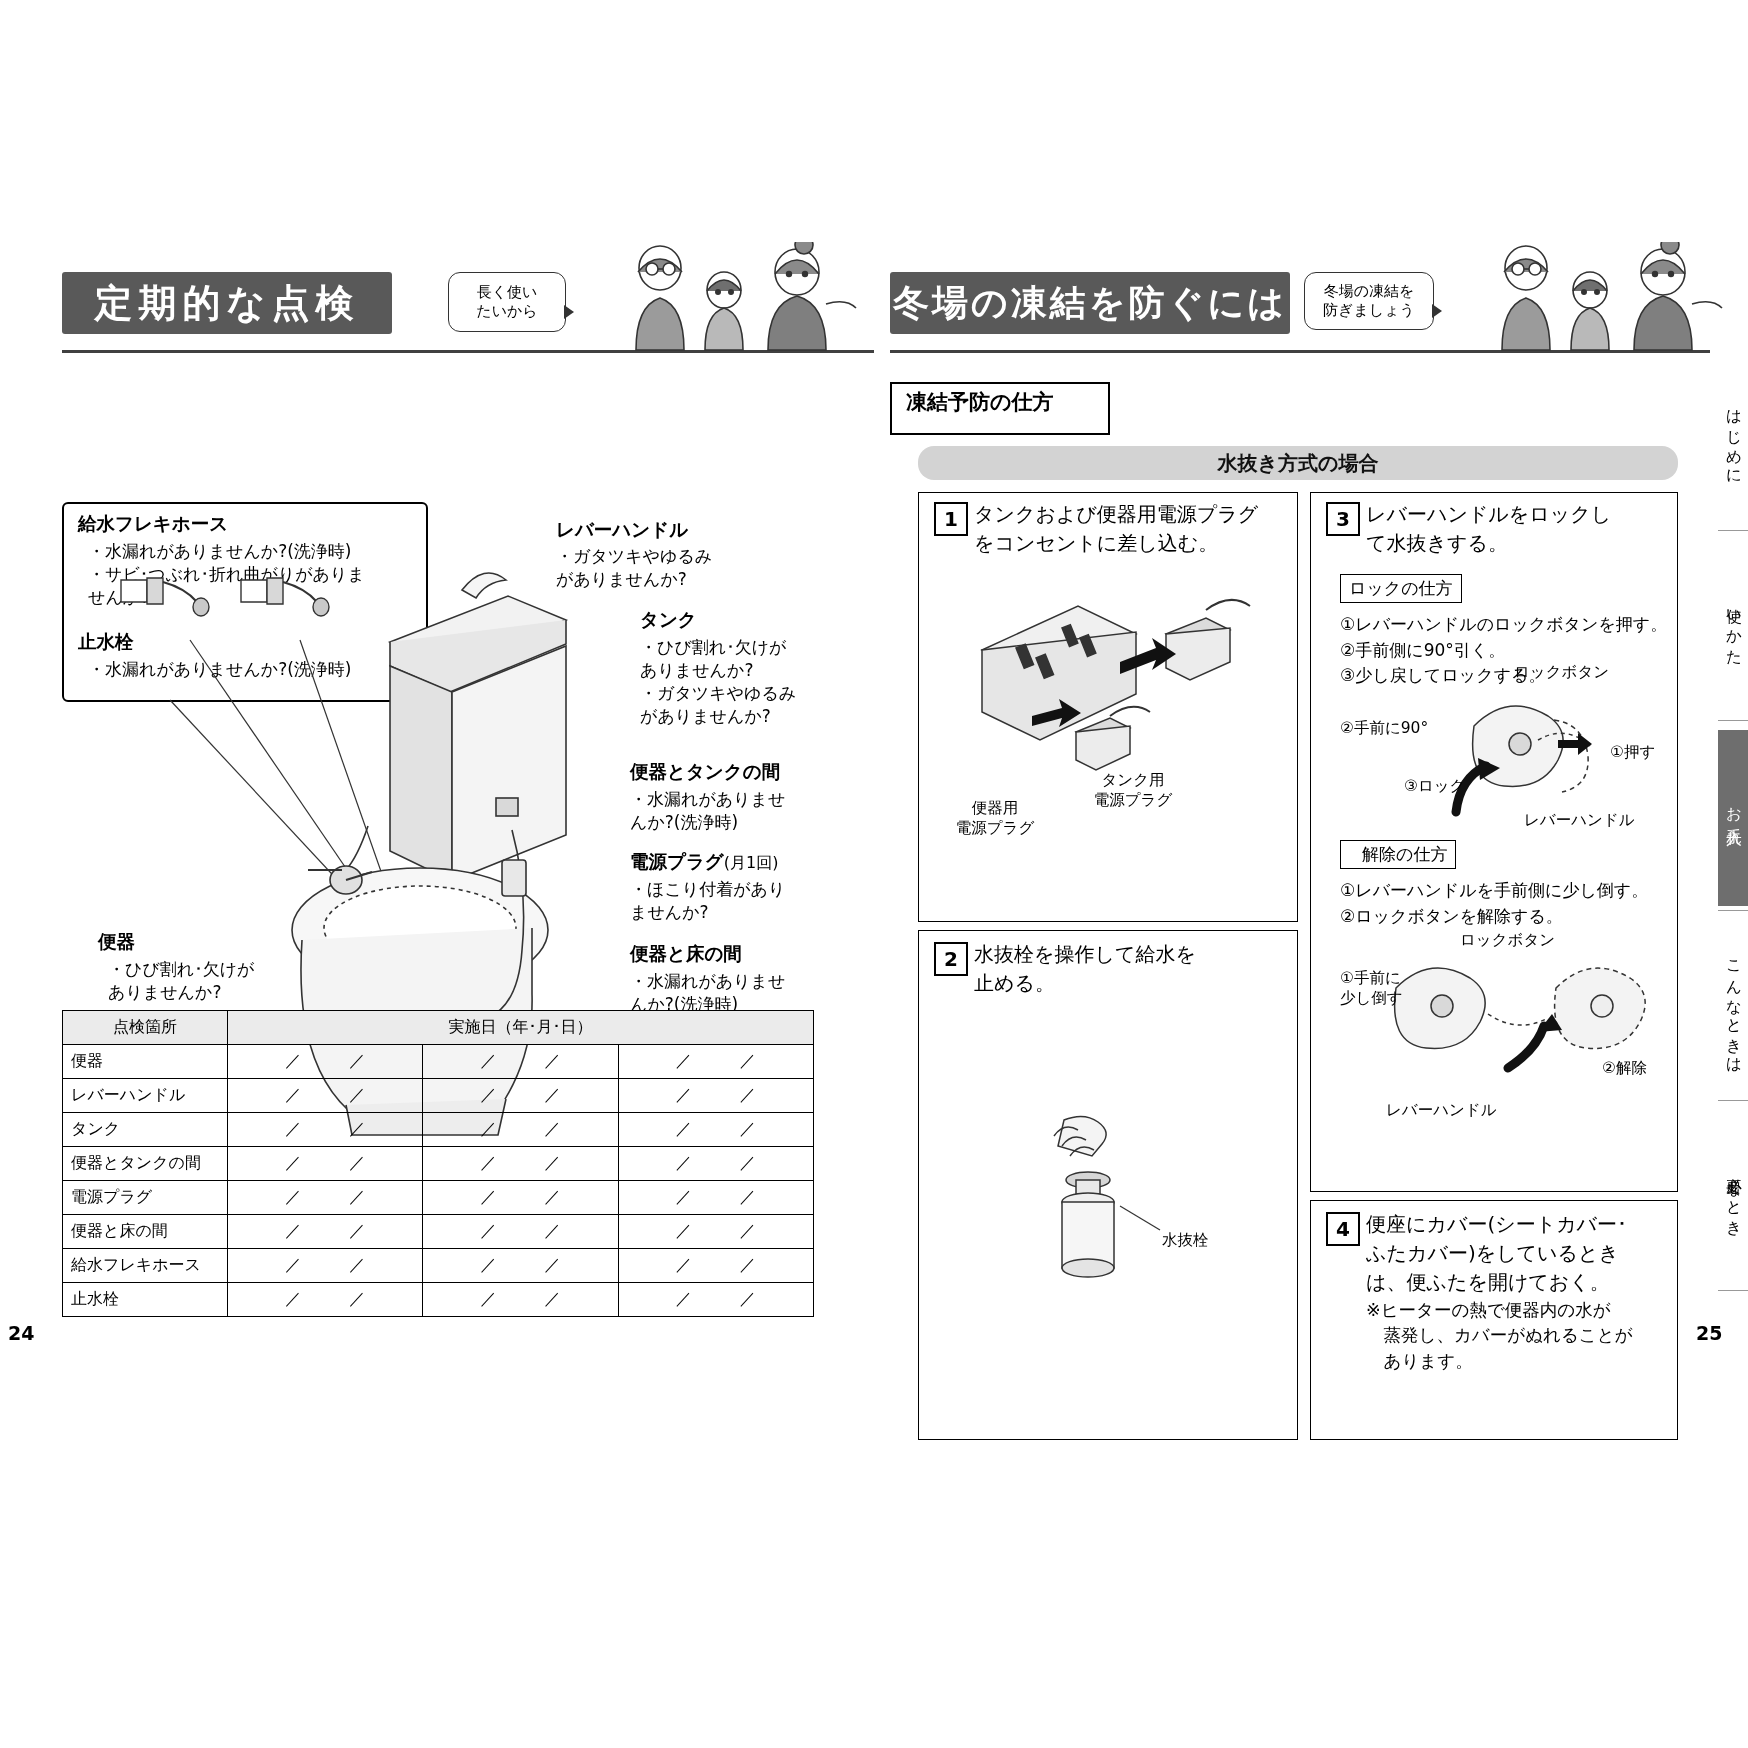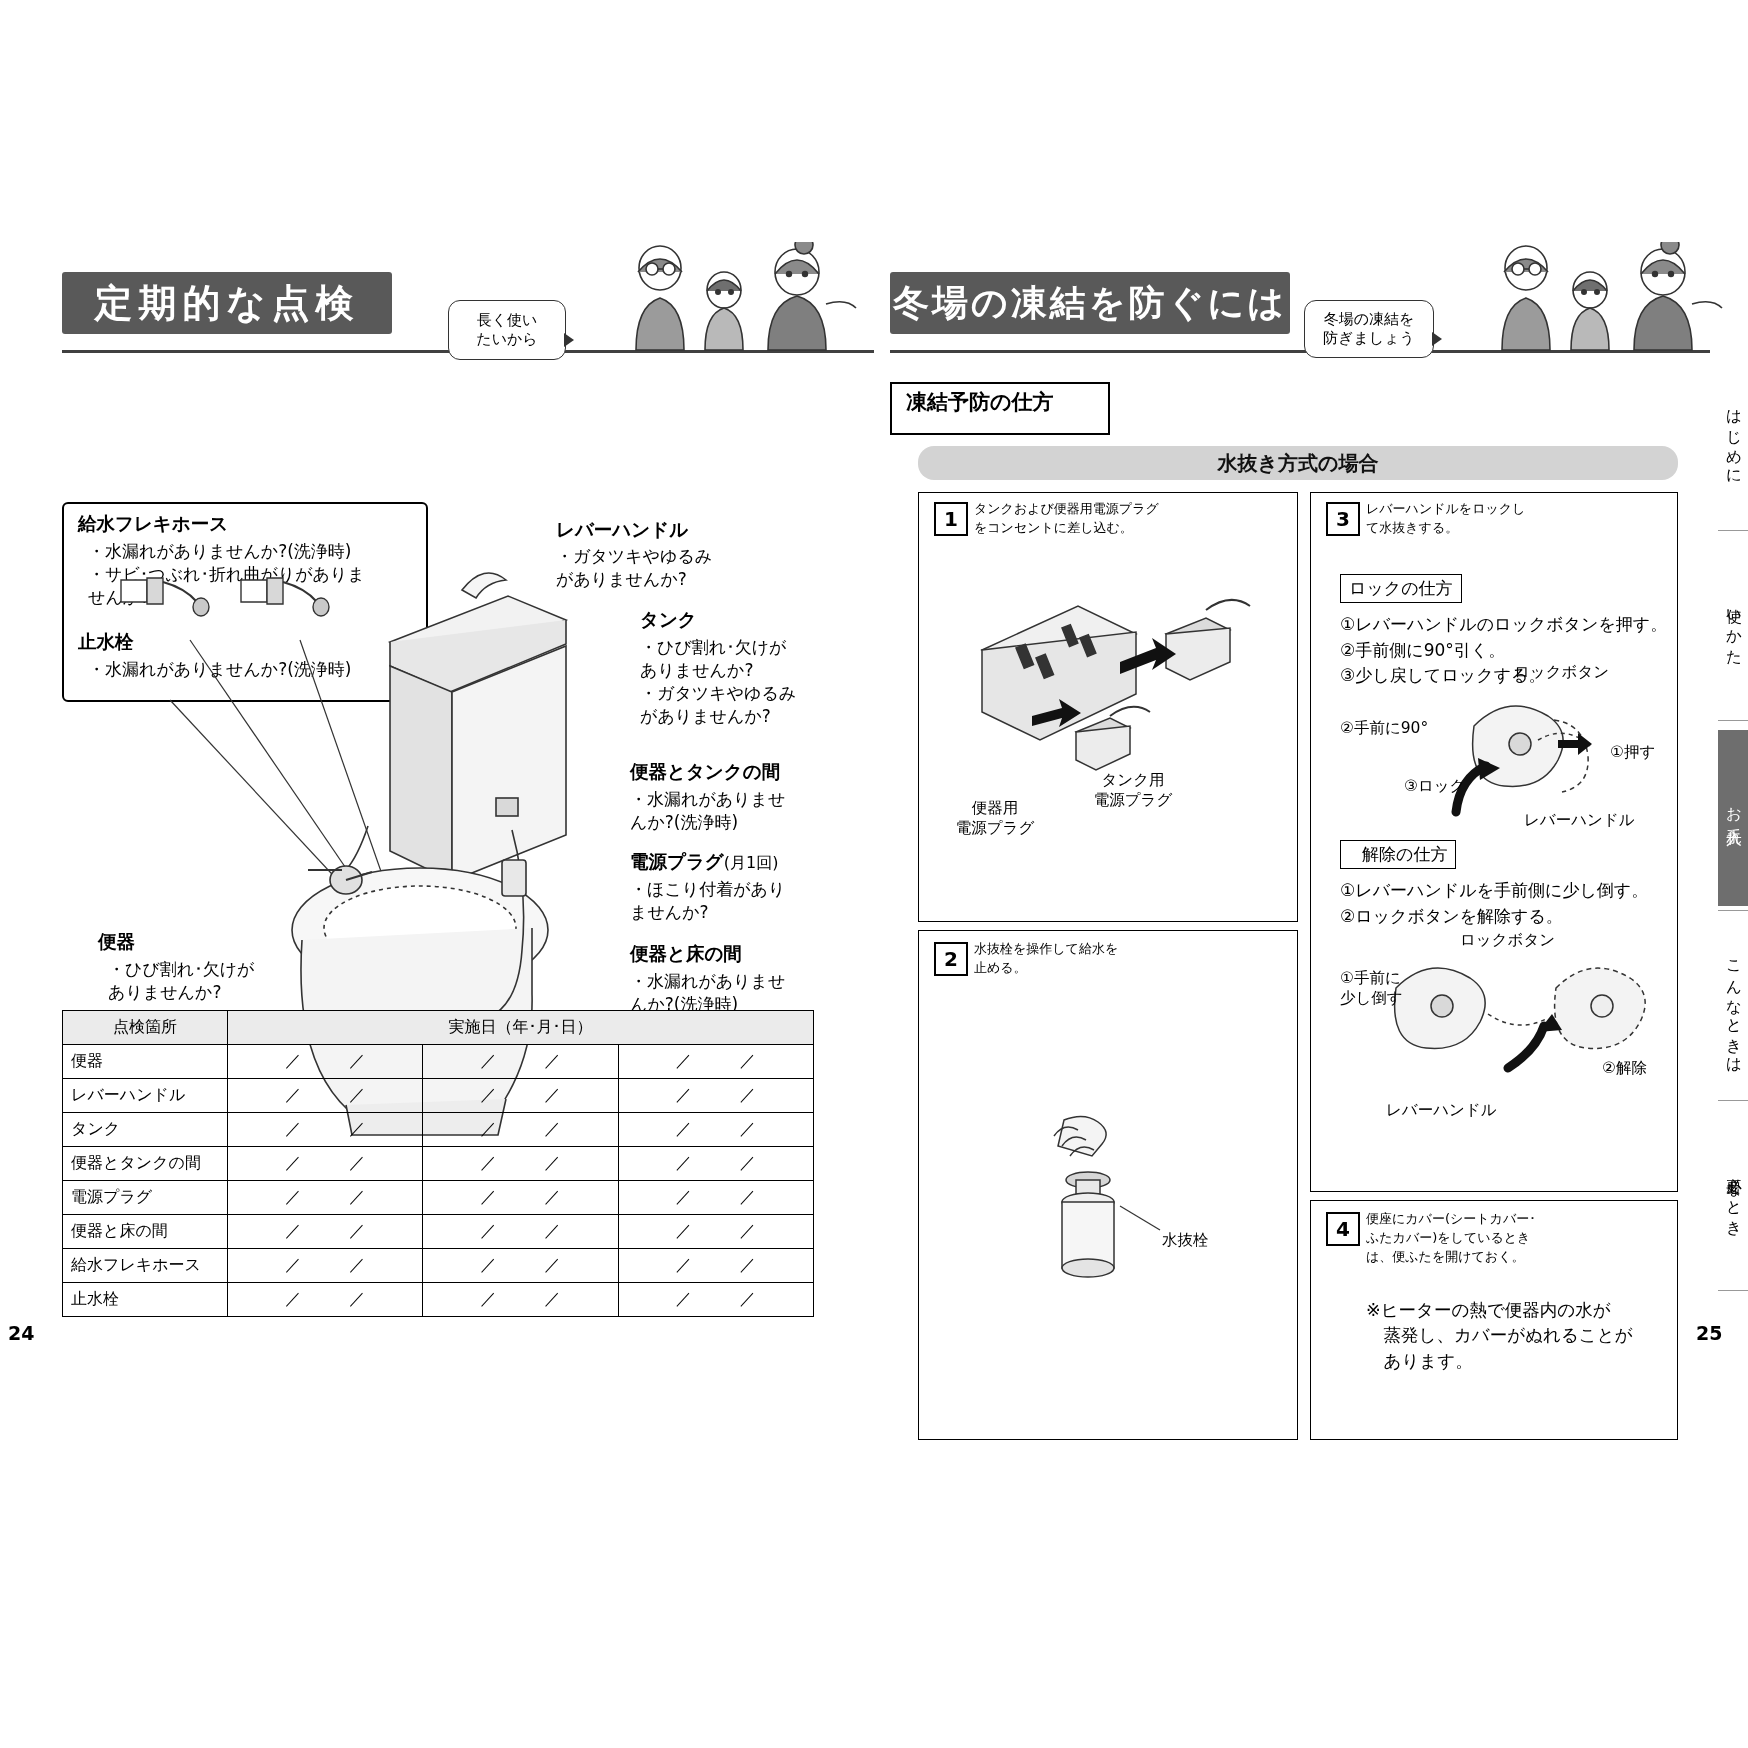--- a/index.html
+++ b/index.html
@@ -30,21 +30,20 @@
     position:absolute;
     border:1.6px solid #333;
     border-radius:12px;
     background:#fff;
     font-size:15px;
     line-height:1.25;
     text-align:center;
     display:flex;align-items:center;justify-content:center;
     padding:12px 6px;
     box-sizing:border-box;
-    margin-top:28px;
   }
   .bubble:after{
     content:"";position:absolute;right:-9px;top:55%;
     width:0;height:0;border-top:7px solid transparent;border-bottom:7px solid transparent;
     border-left:10px solid #333;
   }
 
   .body-text{
     position:absolute;
     font-size:19.5px;
@@ -102,21 +101,21 @@
     background:#fff;
   }
   .stepnum{
     position:absolute;
     width:30px;height:30px;
     border:2px solid #000;
     font-size:20px;font-weight:bold;
     display:flex;align-items:center;justify-content:center;
     background:#fff;
   }
-  .steptext{position:absolute;font-size:13px;line-height:1.45;}
+  .steptext{position:absolute;font-size:20px;line-height:1.45;}
   .note{position:absolute;font-size:17.5px;line-height:1.45;}
   .minihead{
     position:absolute;
     border:1.5px solid #000;
     font-size:17px;
     padding:2px 8px;
     background:#fff;
   }
   .list{position:absolute;font-size:17px;line-height:1.5;}
   .cap{position:absolute;font-size:15.5px;line-height:1.3;text-align:center;}

